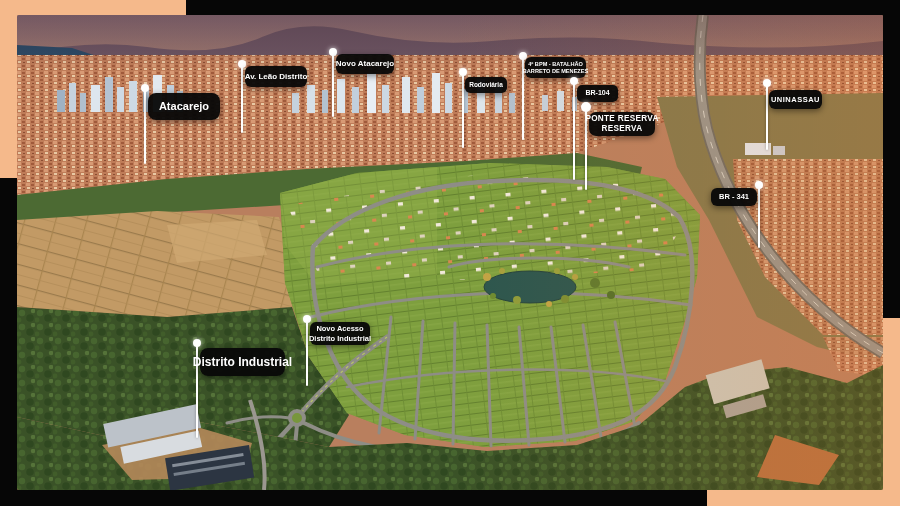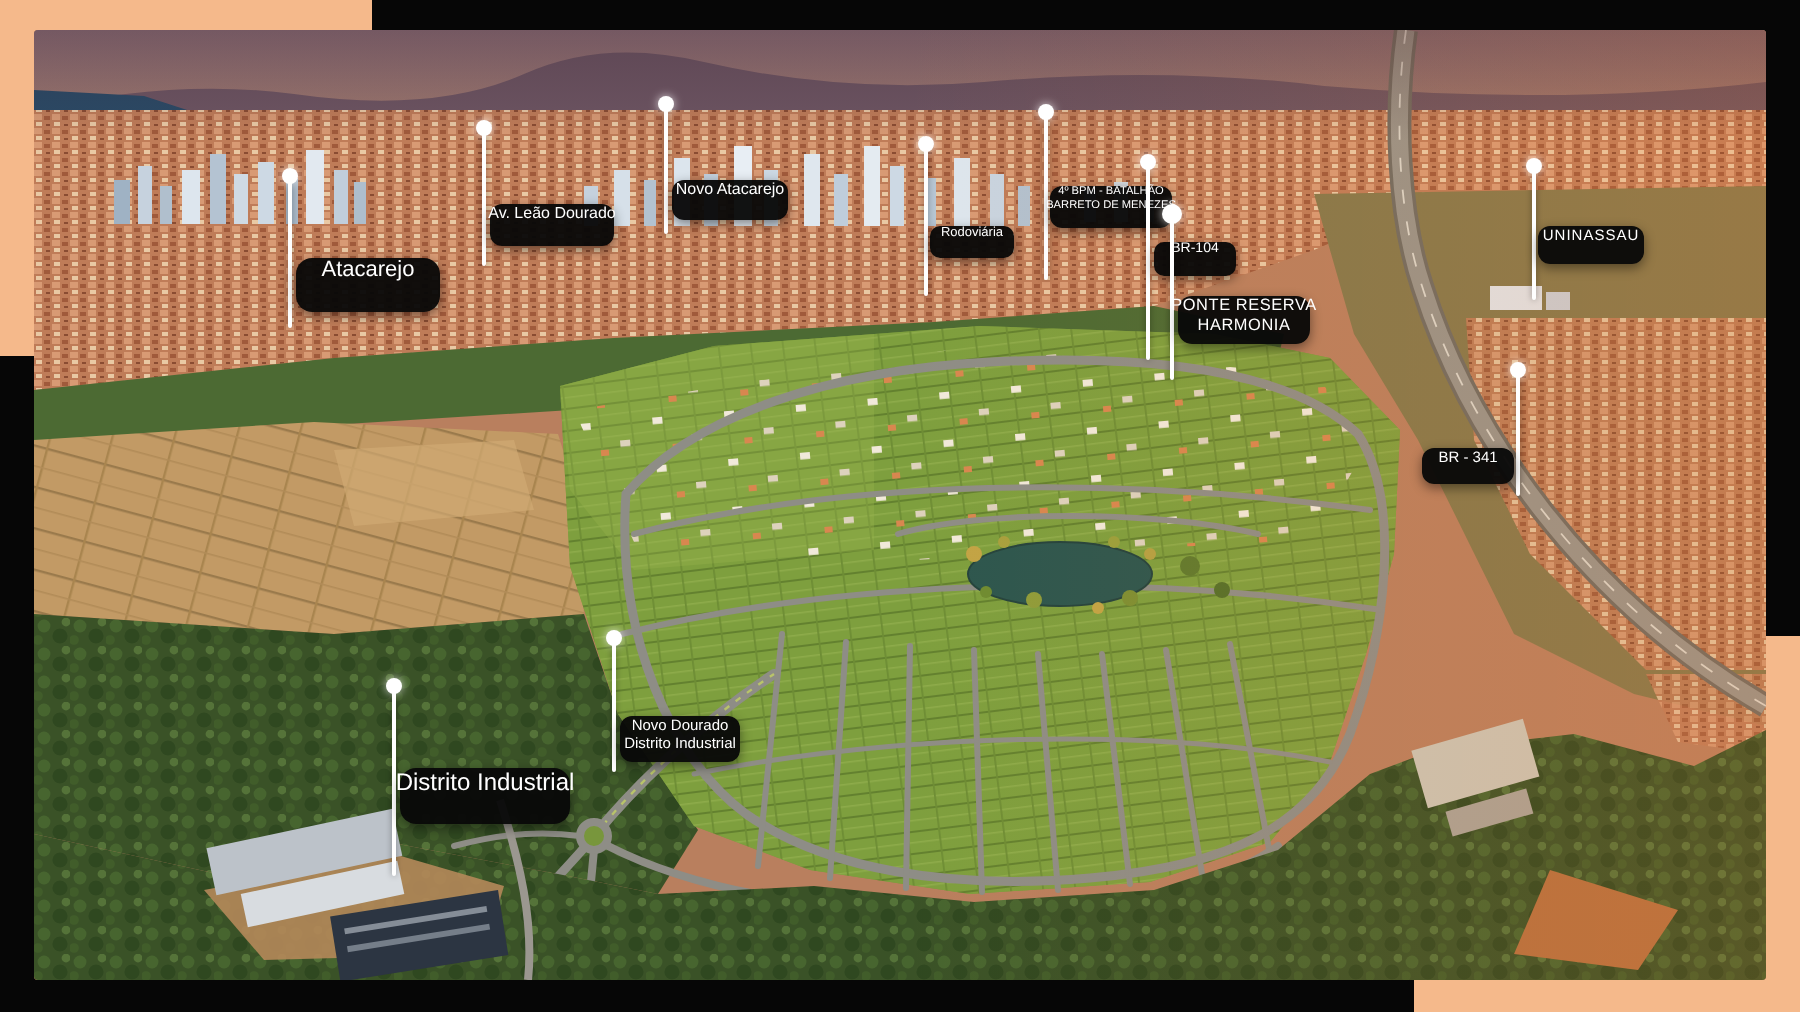--- a/index.html
+++ b/index.html
@@ -18,25 +18,24 @@
   }
   .photo svg{display:block;width:100%;height:100%;}
   
   .marker{position:absolute;left:0;top:0;}
   .pin-line{position:absolute;width:2px;background:var(--pin,#fff);border-radius:1px;
     box-shadow:0 0 3px rgba(0,0,0,.35);}
   .pin-dot{position:absolute;width:8px;height:8px;border-radius:50%;background:var(--pin,#fff);
     box-shadow:0 0 5px rgba(255,255,255,.75);}
   .pin-dot.big{width:10px;height:10px;}
   .pill{
-    position:absolute;display:flex;flex-direction:column;align-items:center;
+    position:absolute;display:flex;flex-direction:column;align-items:center;justify-content:center;
     background:var(--pill-bg,rgba(8,8,8,0.96));color:var(--pill-text,#fff);
-    font-weight:normal;text-align:center;line-height:1.25;
+    font-weight:bold;text-align:center;line-height:1.25;
     box-shadow:0 2px 6px rgba(0,0,0,.45);
-    margin-top:36px;
   }
   .pill span{display:block;white-space:nowrap;}
 </style>
 </head>
 <body>
 
 <div class="stage">
 
   <div class="peach peach-tl"></div>
   <div class="peach peach-br"></div>
@@ -225,21 +224,21 @@
     <div class="pin-dot" style="left:141px;top:84px;"></div>
     <div class="pill" style="left:148px;top:93px;width:72px;height:27px;font-size:11px;border-radius:8px;">
       <span>Atacarejo</span>
     </div>
   </div>
 
   <div class="marker">
     <div class="pin-line" style="left:241px;top:64px;height:69px;"></div>
     <div class="pin-dot" style="left:238px;top:60px;"></div>
     <div class="pill" style="left:245px;top:66px;width:62px;height:21px;font-size:8px;border-radius:6px;">
-      <span>Av. Leão Dourado</span>
+      <span>Av. Leão Distrito</span>
     </div>
   </div>
 
   <div class="marker">
     <div class="pin-line" style="left:332px;top:52px;height:65px;"></div>
     <div class="pin-dot" style="left:329px;top:48px;"></div>
     <div class="pill" style="left:336px;top:54px;width:58px;height:20px;font-size:8px;border-radius:6px;">
       <span>Novo Atacarejo</span>
     </div>
   </div>
@@ -267,28 +266,28 @@
     <div class="pill" style="left:577px;top:85px;width:41px;height:17px;font-size:7px;border-radius:5px;">
       <span>BR-104</span>
     </div>
   </div>
 
   <div class="marker">
     <div class="pin-line" style="left:585px;top:107px;height:83px;"></div>
     <div class="pin-dot big" style="left:581px;top:102px;"></div>
     <div class="pill" style="left:589px;top:112px;width:66px;height:24px;font-size:8.2px;border-radius:7px;letter-spacing:0.3px;">
       <span>PONTE RESERVA</span>
-      <span>HARMONIA</span>
+      <span>RESERVA</span>
     </div>
   </div>
 
   <div class="marker">
     <div class="pin-line" style="left:766px;top:83px;height:67px;"></div>
     <div class="pin-dot" style="left:763px;top:79px;"></div>
-    <div class="pill" style="left:769px;top:77px;width:53px;height:19px;font-size:7.5px;border-radius:6px;letter-spacing:0.5px;">
+    <div class="pill" style="left:769px;top:90px;width:53px;height:19px;font-size:7.5px;border-radius:6px;letter-spacing:0.5px;">
       <span>UNINASSAU</span>
     </div>
   </div>
 
   <div class="marker">
     <div class="pin-line" style="left:758px;top:185px;height:63px;"></div>
     <div class="pin-dot" style="left:755px;top:181px;"></div>
     <div class="pill" style="left:711px;top:188px;width:46px;height:18px;font-size:7.5px;border-radius:6px;">
       <span>BR - 341</span>
     </div>
@@ -299,18 +298,18 @@
     <div class="pin-dot" style="left:193px;top:339px;"></div>
     <div class="pill" style="left:200px;top:348px;width:85px;height:28px;font-size:12px;border-radius:8px;">
       <span>Distrito Industrial</span>
     </div>
   </div>
 
   <div class="marker">
     <div class="pin-line" style="left:306px;top:319px;height:67px;"></div>
     <div class="pin-dot" style="left:303px;top:315px;"></div>
     <div class="pill" style="left:310px;top:322px;width:60px;height:23px;font-size:7.5px;border-radius:6px;">
-      <span>Novo Dourado</span>
+      <span>Novo Acesso</span>
       <span>Distrito Industrial</span>
     </div>
   </div>
 
 </div>
 
 </body></html>

